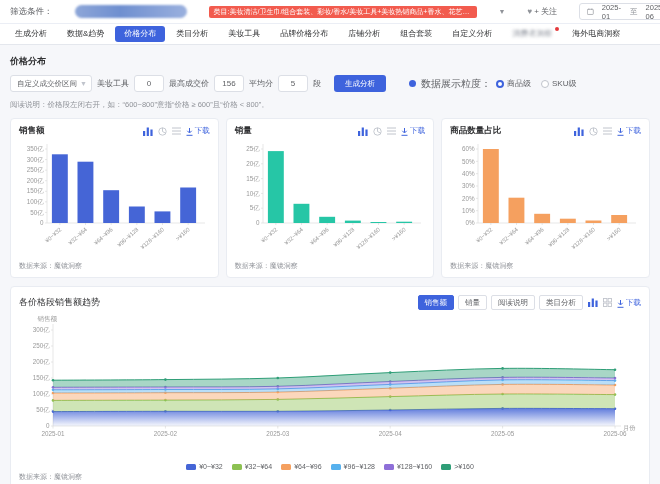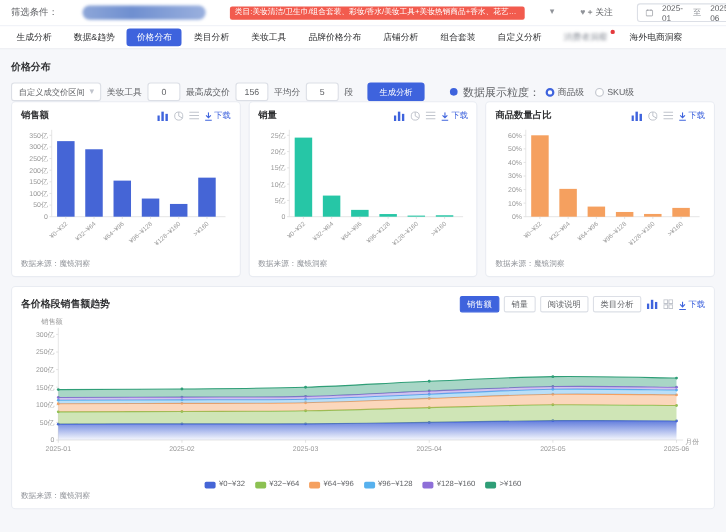--- a/index.html
+++ b/index.html
@@ -44,21 +44,21 @@
   .cards{display:flex;gap:7px}
   .card{background:#fff;border:1px solid #e9ecf2;border-radius:4px;padding:6px 8px;flex:1;min-width:0}
   .card-head{display:flex;align-items:center;margin-bottom:2px}
   .card-head h3{font-size:8.5px;color:#303133;font-weight:bold}
   .tools{margin-left:auto;display:flex;align-items:center;gap:5px}
   .dl{display:flex;align-items:flex-end;gap:2px;color:#3E63DD;font-size:7.5px;white-space:nowrap;cursor:pointer}
   .src{font-size:7px;color:#909399;margin-top:2px}
   
   .trend{margin-top:8px;padding:8px 8px 6px}
   .trend-head{display:flex;align-items:center}
-  .trend-head h3{font-size:9px;font-weight:bold}
+  .trend-head h3{font-size:9px;font-weight:normal}
   .trend-tools{margin-left:auto;display:flex;align-items:center;gap:5px}
   .mbtn{height:15px;padding:0 6px;font-size:7.5px;border:1px solid #dcdfe6;background:#fff;color:#606266;border-radius:2px;cursor:pointer}
   .mbtn.active{background:#3E63DD;border-color:#3E63DD;color:#fff}
   .legend{display:flex;justify-content:center;align-items:center;gap:9px;margin-top:1px}
   .legend .li{display:flex;align-items:center;gap:3px;font-size:7px;color:#606266;cursor:pointer}
   .legend .sw{width:10px;height:6px;border-radius:1.5px;display:inline-block}
   svg text{font-family:"Liberation Sans","DejaVu Sans",sans-serif}
 </style>
 </head>
 <body>
@@ -131,20 +131,21 @@
           <label>
             <span class="radio on"></span>
             <span>商品级</span>
           </label>
           <label>
             <span class="radio "></span>
             <span>SKU级</span>
           </label>
         </div>
     </div>
+    <p class="note">阅读说明：价格段左闭右开，如：“600~800”意指“价格 ≥ 600”且“价格 &lt; 800”。</p>
   </section>
 
   <div class="cards">
     <article class="card">
       <header class="card-head">
         <h3>销售额</h3>
         <div class="tools">
           <svg width="10" height="9" viewBox="0 0 10 9">
               <rect x="0" y="4" width="2.2" height="5" fill="#3E63DD"></rect>
               <rect x="3.7" y="0.5" width="2.2" height="8.5" fill="#3E63DD"></rect>

